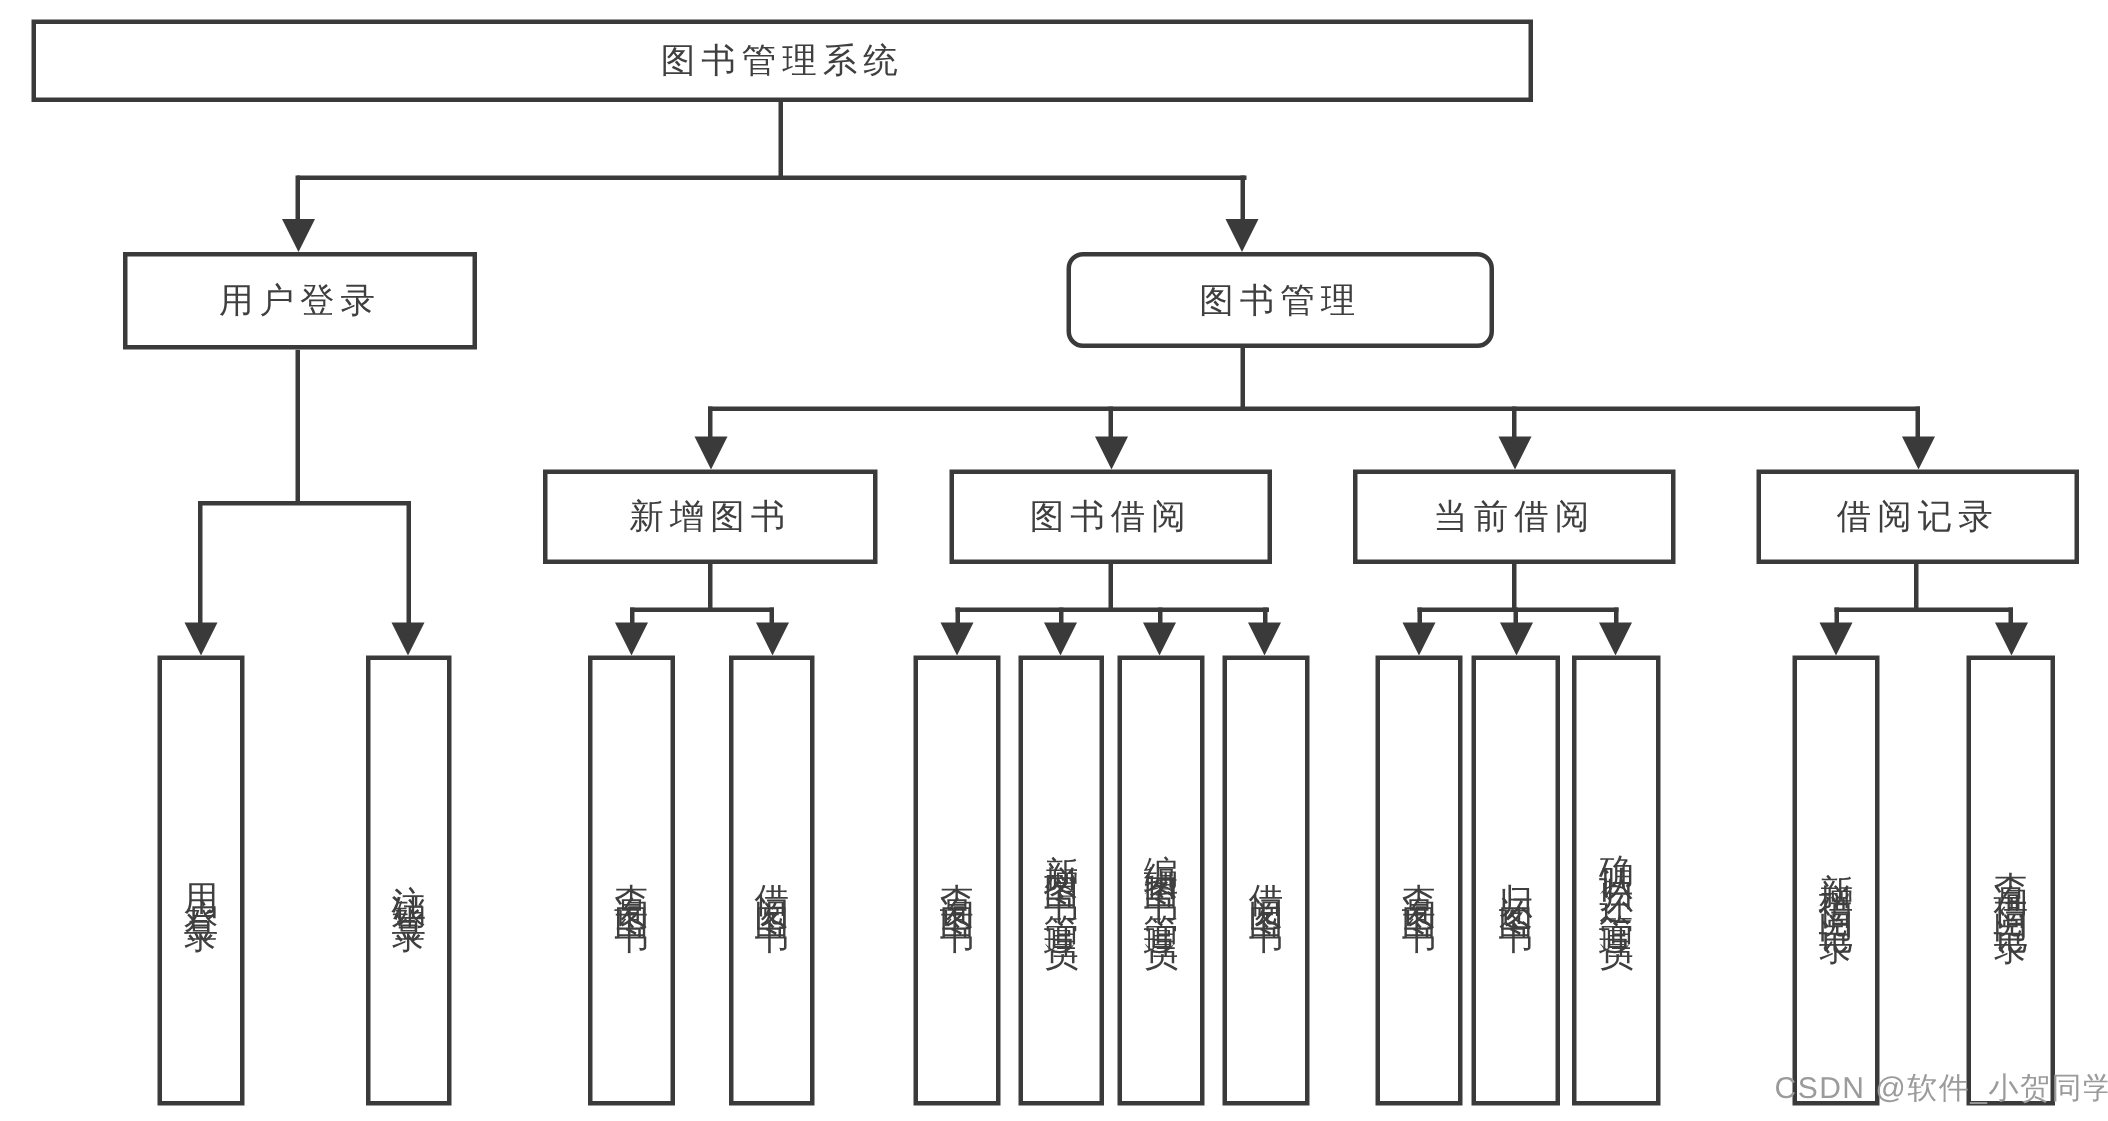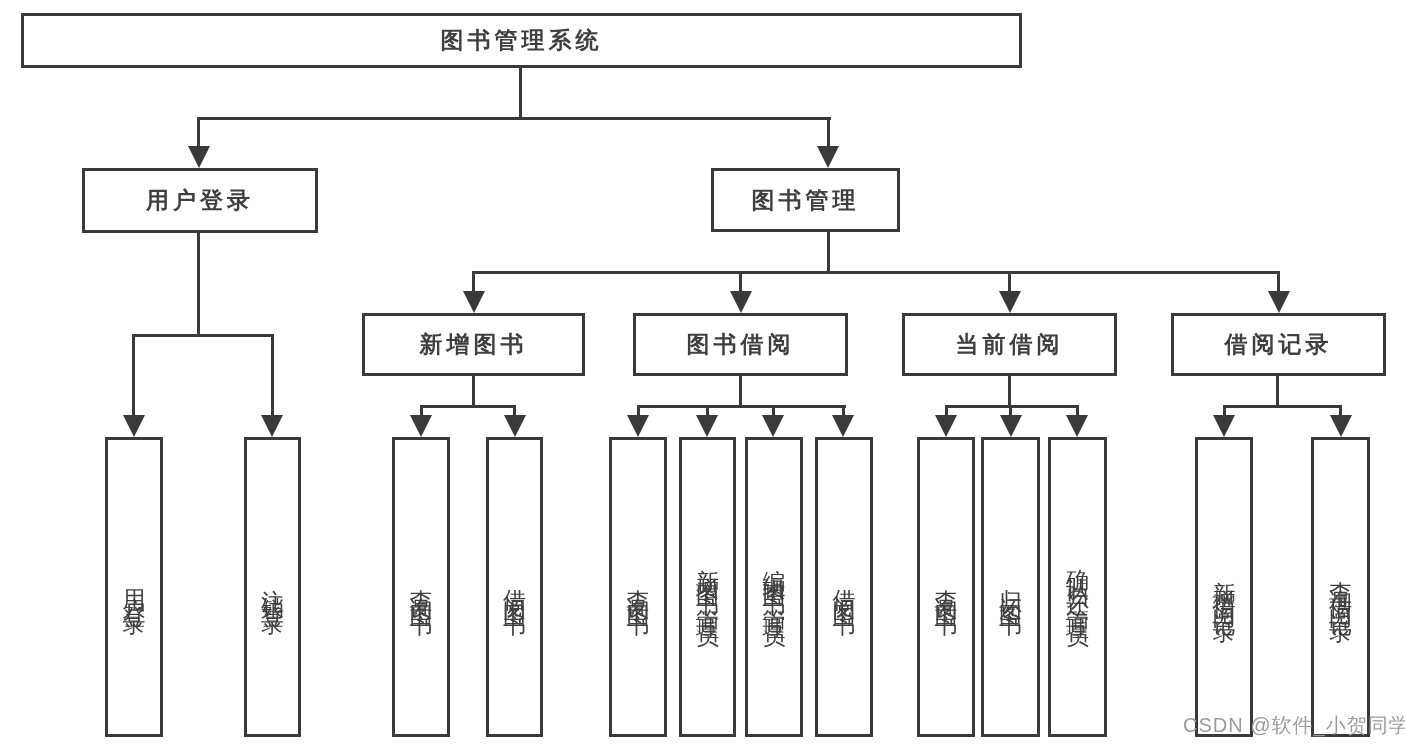--- a/index.html
+++ b/index.html
@@ -25,21 +25,21 @@
     box-sizing: border-box;
     background: #ffffff;
     border: 3px solid var(--line);
     display: flex;
     align-items: center;
     justify-content: center;
     color: var(--text);
     z-index: 2;
   }
   
-  .hx { font-size: 23px; letter-spacing: 4px; white-space: nowrap; font-weight: bold; }
+  .hx { font-size: 23px; letter-spacing: 4px; white-space: nowrap; }
   
   .vx {
     font-size: 23px;
     writing-mode: vertical-rl;
     text-orientation: mixed;
     letter-spacing: 8px;
     line-height: 1;
   }
   
   .ln {
@@ -73,21 +73,21 @@
   <div class="bx hx" style="left:21px; top:13px; width:1001px; height:55px;">图书管理系统</div>
 
   <div class="ln" style="left:519px; top:68px;  width:3px;   height:51px;"></div>
   <div class="ln" style="left:198px; top:117px; width:633px; height:3px;"></div>
   <div class="ln" style="left:197px; top:117px; width:3px;   height:34px;"></div>
   <div class="ah" style="left:188px; top:146px;"></div>
   <div class="ln" style="left:827px; top:117px; width:3px;   height:34px;"></div>
   <div class="ah" style="left:817px; top:146px;"></div>
 
   <div class="bx hx" style="left:82px;  top:168px; width:236px; height:65px;">用户登录</div>
-  <div class="bx hx" style="left:711px; top:168px; width:189px; height:64px;">图书管理</div>
+  <div class="bx hx" style="left:711px; top:168px; width:285px; height:64px;border-radius:11px;">图书管理</div>
 
   <div class="ln" style="left:197px; top:233px; width:3px;   height:103px;"></div>
   <div class="ln" style="left:133px; top:334px; width:141px; height:3px;"></div>
   <div class="ln" style="left:132px; top:334px; width:3px;   height:85px;"></div>
   <div class="ah" style="left:123px; top:415px;"></div>
   <div class="ln" style="left:271px; top:334px; width:3px;   height:85px;"></div>
   <div class="ah" style="left:261px; top:415px;"></div>
 
   <div class="ln" style="left:827px;  top:232px; width:3px;   height:41px;"></div>
   <div class="ln" style="left:472px;  top:271px; width:808px; height:3px;"></div>

